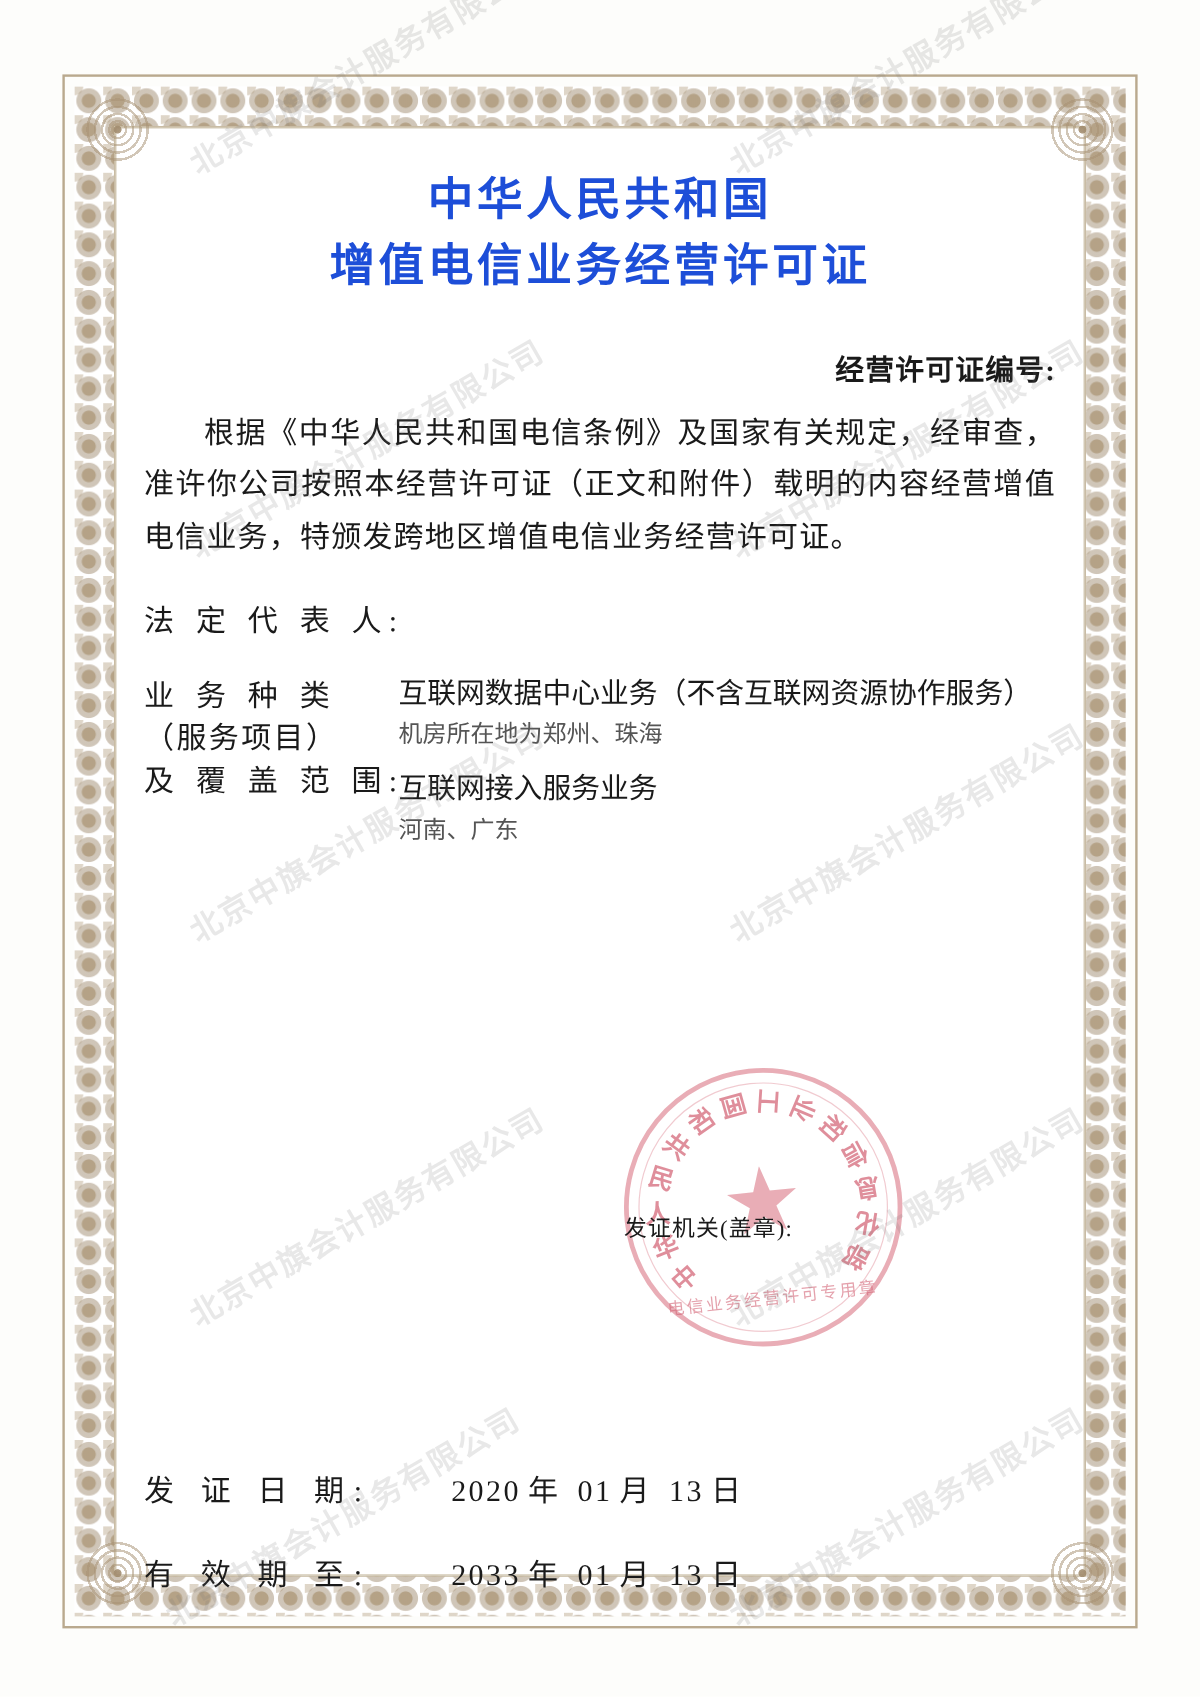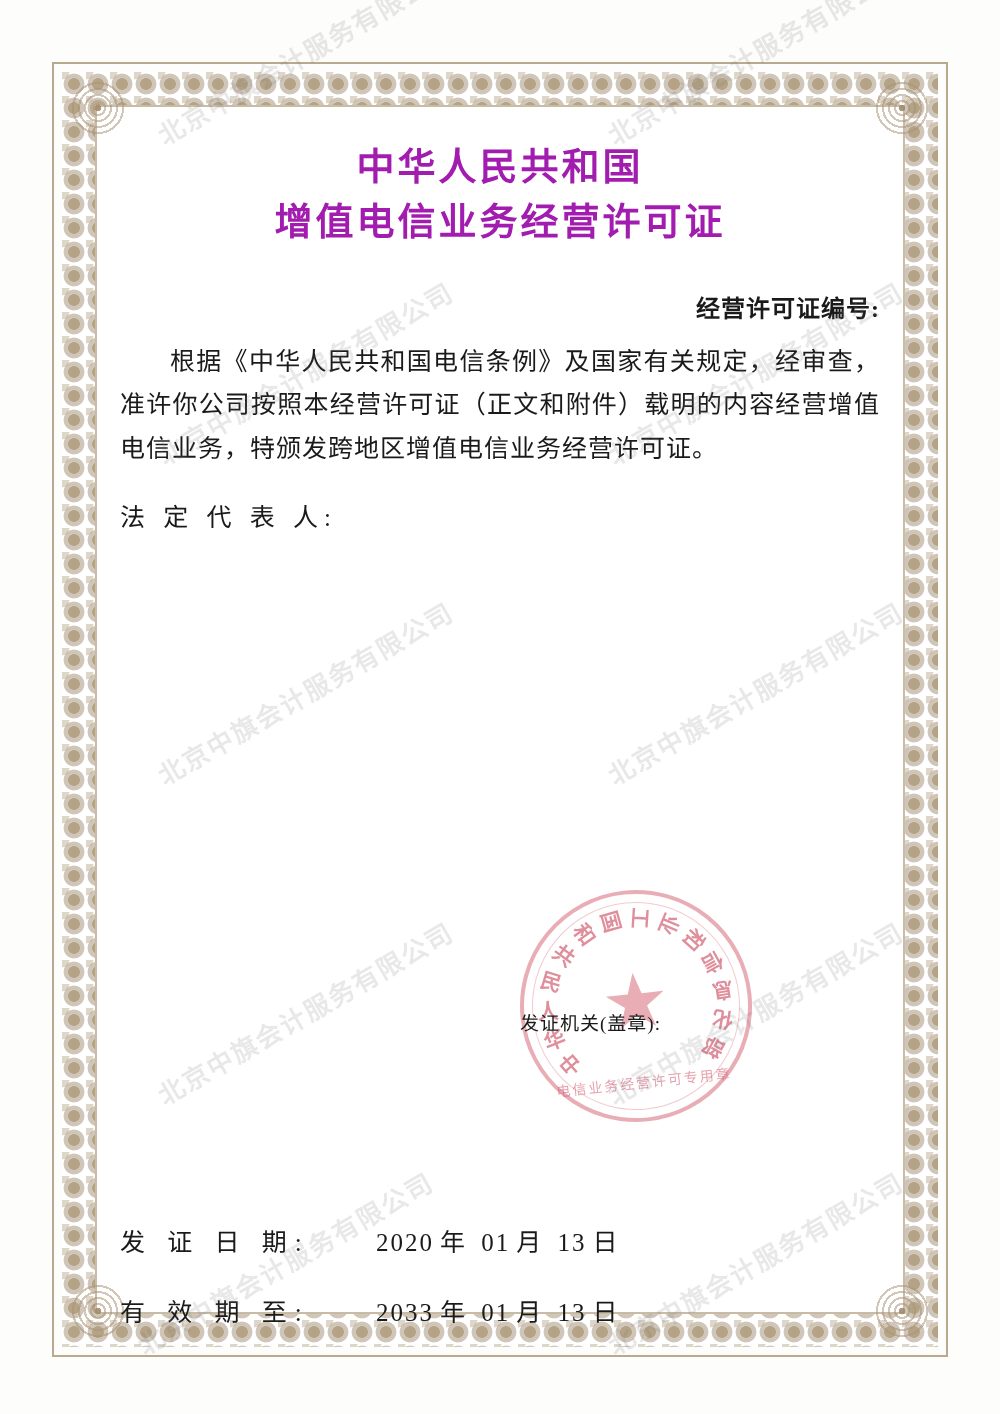--- a/index.html
+++ b/index.html
@@ -90,21 +90,21 @@
     height: 1160px;
   }
 
   .title-block {
     text-align: center;
     margin-top: 12px;
   }
   .title-line1, .title-line2 {
     font-family: "Liberation Serif", "DejaVu Serif", serif;
     font-weight: bold;
-    color: #a21caf;
+    color: #1d4ed8;
     letter-spacing: 3px;
   }
   .title-line1 { font-size: 38px; line-height: 1.35; }
   .title-line2 { font-size: 38px; line-height: 1.35; margin-top: 4px; text-align: center; }
 
   .license-no {
     margin-top: 40px;
     text-align: right;
     font-size: 24px;
     font-weight: bold;
@@ -298,20 +298,33 @@
     </div>
 
     <div class="body-text">根据《中华人民共和国电信条例》及国家有关规定，经审查，准许你公司按照本经营许可证（正文和附件）载明的内容经营增值电信业务，特颁发跨地区增值电信业务经营许可证。</div>
 
 
     <div class="field">
       <span class="lbl">法 定 代 表 人:</span>
       <span class="val"></span>
     </div>
 
+    <div class="scope">
+      <div class="scope-label">
+        <div>业 务 种 类</div>
+        <div class="l2">（服务项目）</div>
+        <div>及 覆 盖 范 围:</div>
+      </div>
+      <div class="scope-value">
+        <div class="item-main">互联网数据中心业务（不含互联网资源协作服务）</div>
+        <div class="item-sub">机房所在地为郑州、珠海</div>
+        <div class="item-main item-gap">互联网接入服务业务</div>
+        <div class="item-sub">河南、广东</div>
+      </div>
+    </div>
 
     <div class="seal-area">
       <div class="seal">
         <div class="seal-inner"></div>
         <div class="seal-star">★</div>
         <div class="seal-text" id="seal-ring">
             <span class="seal-char" style="transform: rotate(-125deg) translate(0px, -88px) rotate(90deg) translate(-50%, -50%);">中</span>
             <span class="seal-char" style="transform: rotate(-105.769deg) translate(0px, -88px) rotate(90deg) translate(-50%, -50%);">华</span>
             <span class="seal-char" style="transform: rotate(-86.5385deg) translate(0px, -88px) rotate(90deg) translate(-50%, -50%);">人</span>
             <span class="seal-char" style="transform: rotate(-67.3077deg) translate(0px, -88px) rotate(90deg) translate(-50%, -50%);">民</span>

